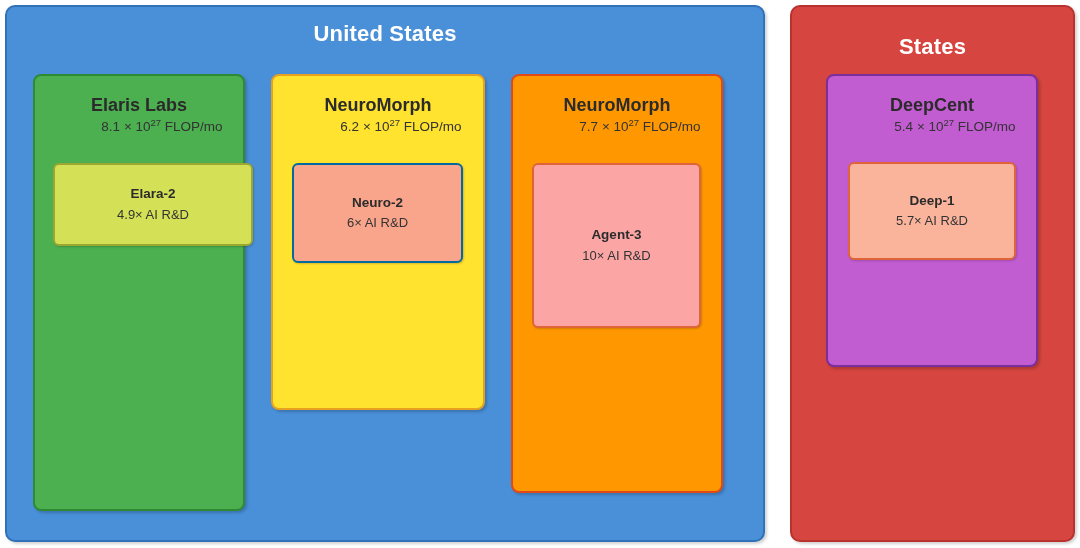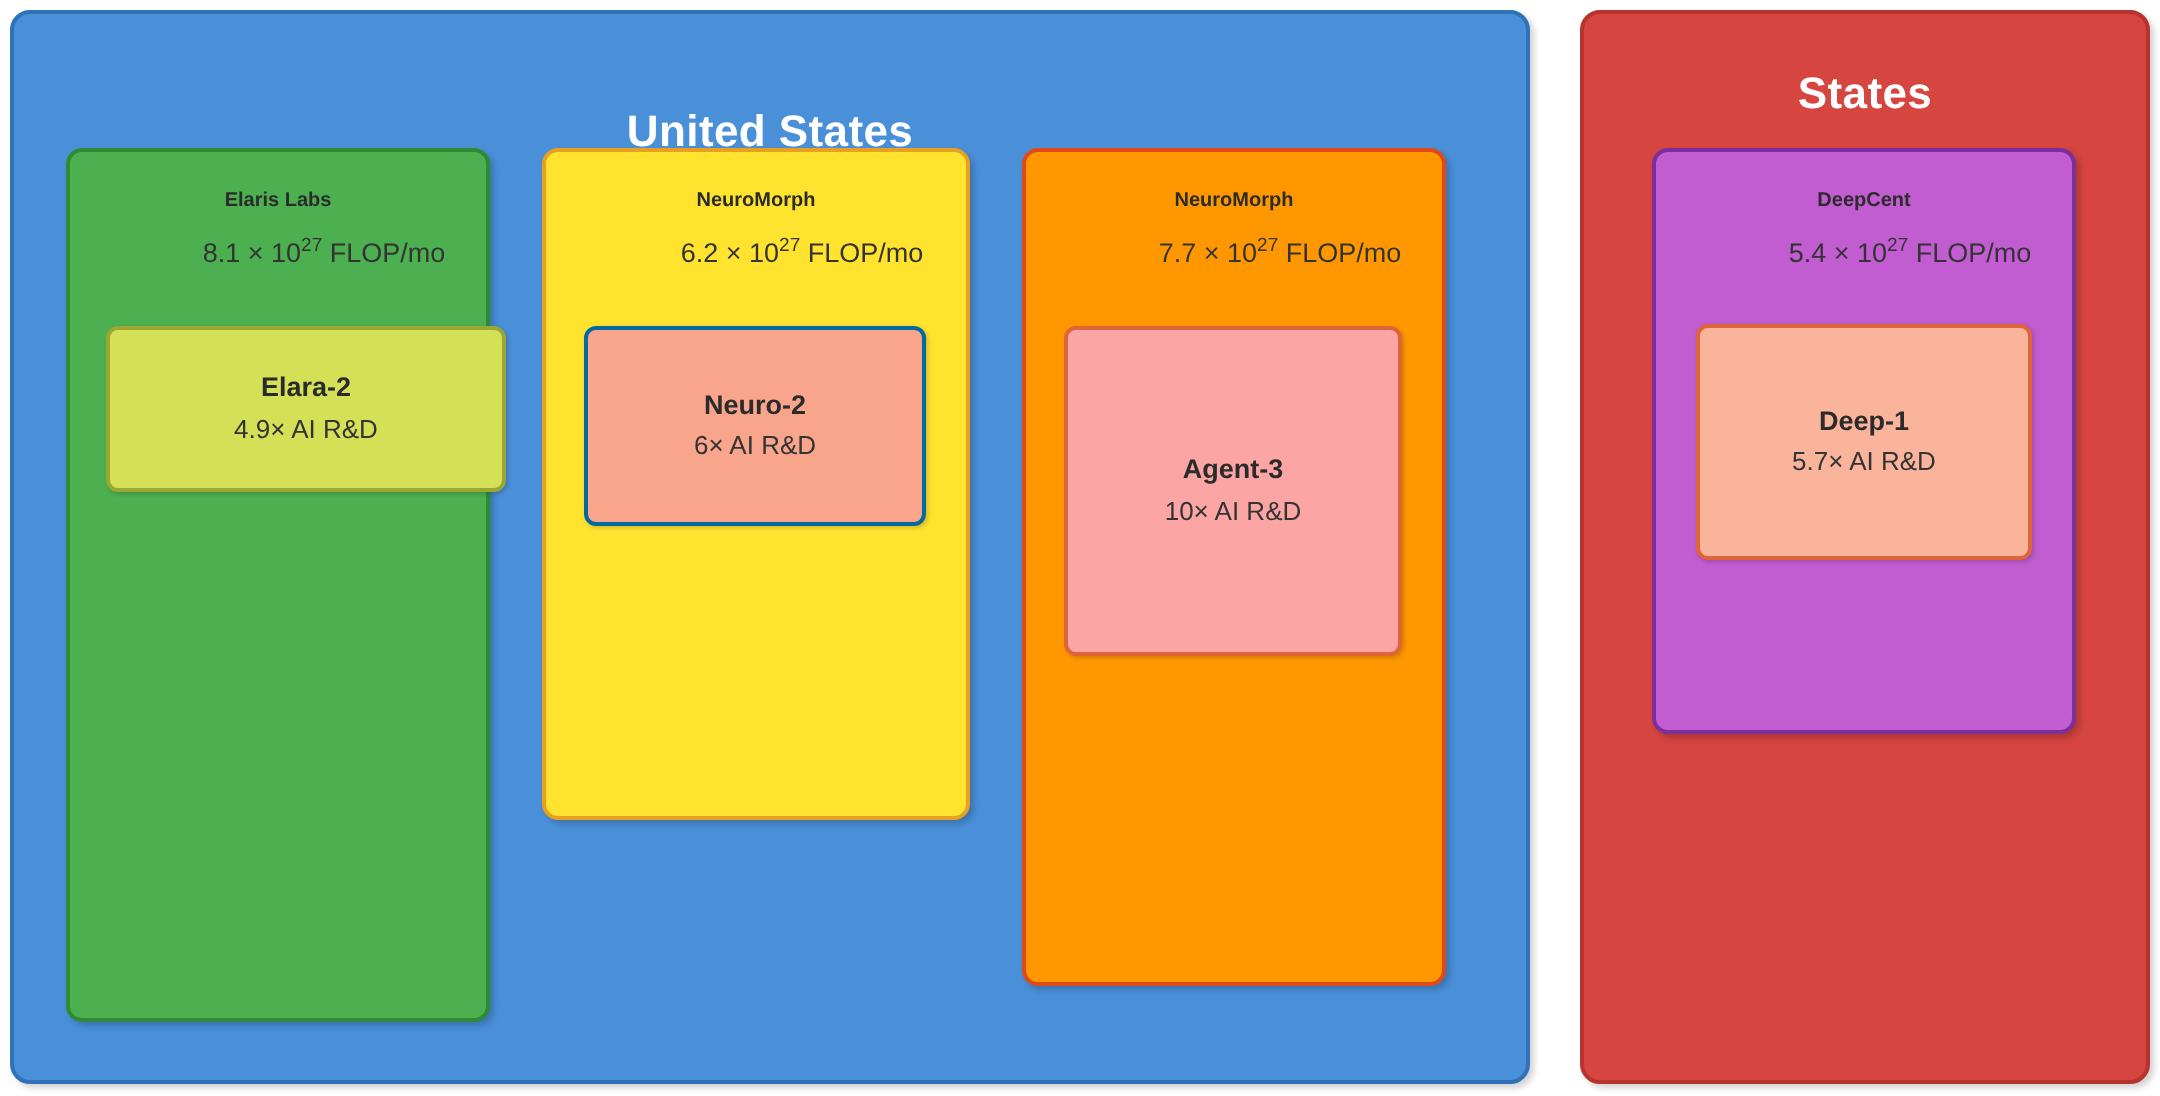--- a/index.html
+++ b/index.html
@@ -44,21 +44,21 @@
     box-sizing: border-box;
     box-shadow: 2px 2px 3px rgba(0,0,0,0.20);
   }
   .company-title {
     position: absolute;
     left: 0;
     right: 0;
     top: 19px;
     text-align: center;
     color: #2b2b2b;
-    font-size: 10px;
+    font-size: 18px;
     font-weight: bold;
   }
   .company-compute {
     position: absolute;
     left: 0;
     right: 0;
     top: 43px;
     text-align: center;
     color: #333333;
     font-size: 13.5px;
@@ -99,21 +99,21 @@
     margin-top: 2px;
   }
 </style>
 </head>
 <body>
 
 <div id="canvas">
 
   <div class="country" style="left:5px; top:5px; width:760px; height:537px; background:#4a90d9; border:2px solid #2f72b8;">
 
-    <div class="country-title" style="top:14px;margin-top:32px;">United States</div>
+    <div class="country-title" style="top:14px;">United States</div>
   </div>
 
   <div class="company" style="left:33px; top:74px; width:212px; height:437px; background:#4caf50; border:2px solid #2e8b34;">
     <div class="company-title">Elaris Labs</div>
     <div class="company-compute">
       <span>8.1 × 10</span><sup>27</sup><span> FLOP/mo</span>
     </div>
   </div>
 
   <div class="model" style="left:53px; top:163px; width:200px; height:83px; background:#d4e157; border:2px solid #9aa832;">
@@ -149,18 +149,18 @@
     <div class="country-title" style="top:27px;">States</div>
   </div>
 
   <div class="company" style="left:826px; top:74px; width:212px; height:293px; background:#c15cd1; border:2px solid #7b2f9e;">
     <div class="company-title">DeepCent</div>
     <div class="company-compute">
       <span>5.4 × 10</span><sup>27</sup><span> FLOP/mo</span>
     </div>
   </div>
 
-  <div class="model" style="left:848px; top:162px; width:168px; height:118px; background:#fbb49c; border:2px solid #e0643a;">
+  <div class="model" style="left:848px; top:162px; width:168px; height:98px; background:#fbb49c; border:2px solid #e0643a;">
     <div class="model-title">Deep-1</div>
     <div class="model-sub">5.7× AI R&amp;D</div>
   </div>
 
 </div>
 
 </body></html>

